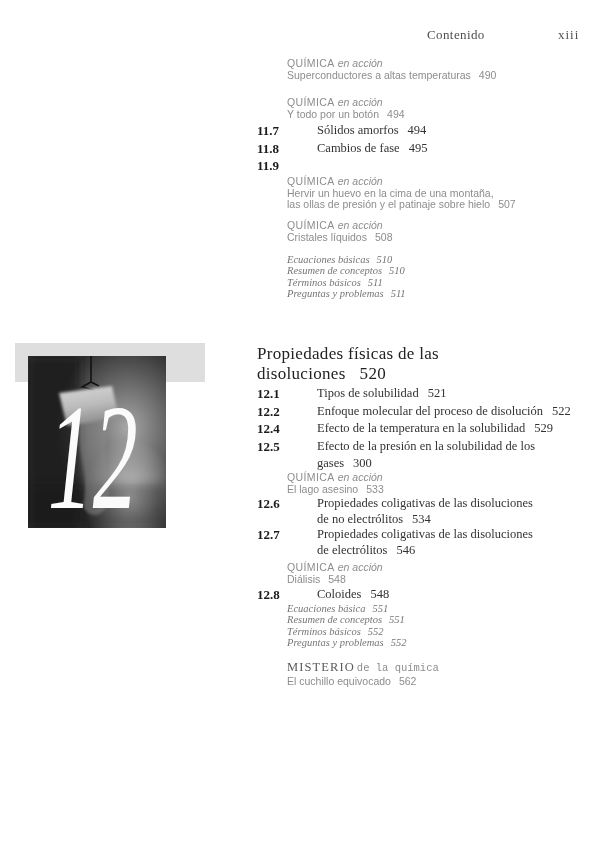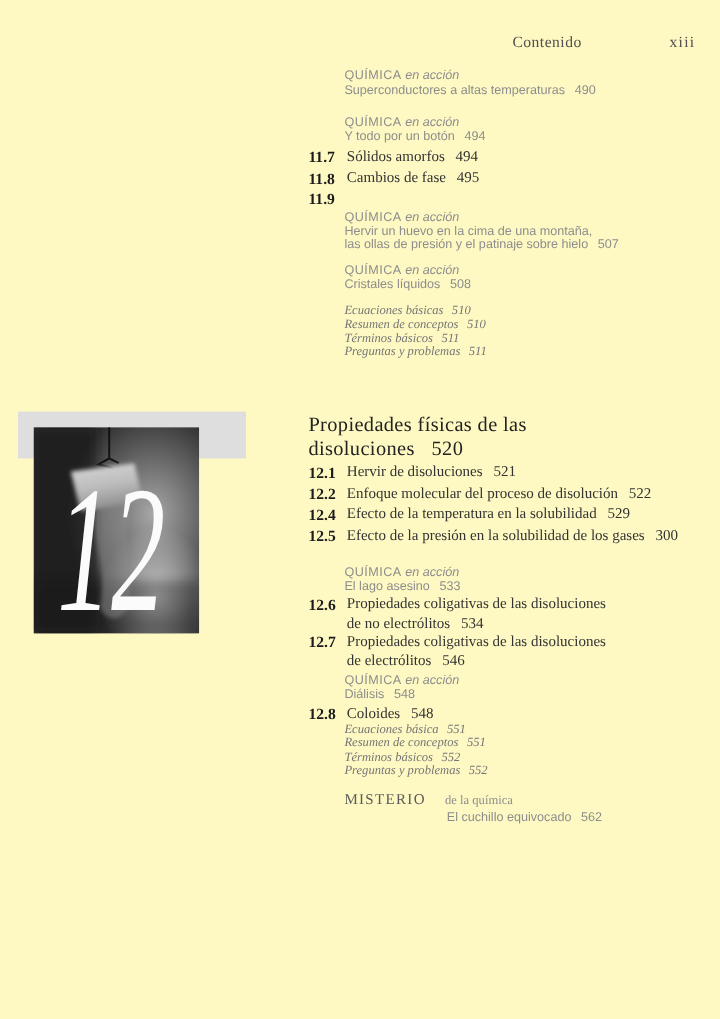--- a/index.html
+++ b/index.html
@@ -1,54 +1,54 @@
 <!DOCTYPE html>
 <html><head>
 <meta charset="utf-8">
 <style>
   html,body{margin:0;padding:0;background:#e9e9e9;}
   .page{
-    position:relative;width:600px;height:849px;background:#fef9c3;
+    position:relative;width:600px;height:849px;background:#ffffff;
     font-family:"Liberation Serif",serif;overflow:hidden;margin:0 auto;
   }
   .abs{position:absolute;}
 
   
   .rh-title{position:absolute;left:427px;top:27px;font-size:13px;color:#4f4f4f;letter-spacing:.4px;}
   .rh-folio{position:absolute;left:558px;top:27px;font-size:13px;color:#4f4f4f;letter-spacing:1px;}
 
   
   .qa{left:287px;width:300px;font-family:"Liberation Sans","DejaVu Sans",sans-serif;
       font-size:10.5px;line-height:11.5px;color:#8d8d8d;}
   .qa-brand{letter-spacing:.4px;}
   .qa-suffix{font-style:italic;margin-left:3px;}
   .qa .pg{margin-left:8px;}
 
   
   .secs{left:257px;width:335px;font-size:12.5px;line-height:17.5px;color:#333;}
-  .sec{display:flex;}
+  .sec{display:flex;gap:28px;}
   .sec .num{flex:0 0 32px;font-weight:bold;color:#1b1b1b;font-size:13px;}
   .sec .pg{margin-left:9px;}
   .sec .body2{line-height:15.5px;}
   .secs2{line-height:15.5px;}
   .secs3{line-height:15px;}
 
   
   .em{left:287px;width:300px;font-style:italic;font-size:10.5px;line-height:11.4px;color:#757575;}
   .em .pg{margin-left:7px;}
 
   
   .ch-title{left:257px;top:344px;font-size:17px;line-height:20px;color:#222;letter-spacing:.3px;width:320px;}
   .ch-title .pg{margin-left:14px;}
 
   
   .mist{left:287px;width:300px;}
   .mist-brand{font-family:"Liberation Serif",serif;font-size:12.5px;color:#5a5a5a;letter-spacing:1.1px;}
-  .mist-suffix{font-family:Liberation Serif, serif;font-size:10.5px;color:#8d8d8d;margin-left:16px;}
-  .mist-line{font-family:"Liberation Sans",sans-serif;font-size:10.5px;line-height:11.5px;color:#8d8d8d;margin-top:1px;text-align:center;}
+  .mist-suffix{font-family:Liberation Mono, monospace;font-size:10.5px;color:#8d8d8d;margin-left:2px;}
+  .mist-line{font-family:"Liberation Sans",sans-serif;font-size:10.5px;line-height:11.5px;color:#8d8d8d;margin-top:1px;}
   .mist-line .pg{margin-left:8px;}
 
   
   .band{position:absolute;left:15px;top:343px;width:190px;height:39px;background:#dedede;}
   .photo{position:absolute;left:28px;top:356px;width:138px;height:172px;}
 </style>
 </head>
 <body>
 
 <div class="page">
@@ -153,21 +153,21 @@
   </div>
 
   <div class="ch-title abs">
     <span>Propiedades físicas de las</span><br>
     <span>disoluciones</span><span class="pg">520</span>
   </div>
 
   <div class="secs abs" style="top:385px">
     <div class="sec">
       <span class="num">12.1</span>
-      <span><span>Hervir de disoluciones</span><span class="pg">521</span></span>
+      <span><span>Tipos de solubilidad</span><span class="pg">521</span></span>
     </div>
     <div class="sec">
       <span class="num">12.2</span>
       <span><span>Enfoque molecular del proceso de disolución</span><span class="pg">522</span></span>
     </div>
     <div class="sec">
       <span class="num">12.4</span>
       <span><span>Efecto de la temperatura en la solubilidad</span><span class="pg">529</span></span>
     </div>
     <div class="sec">

